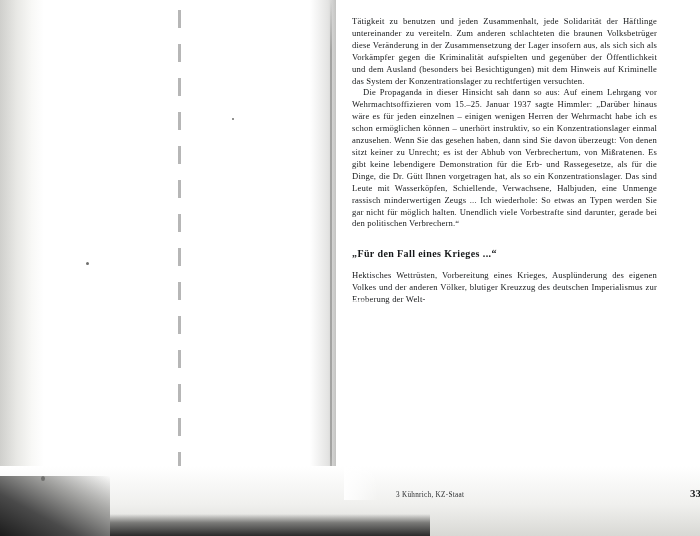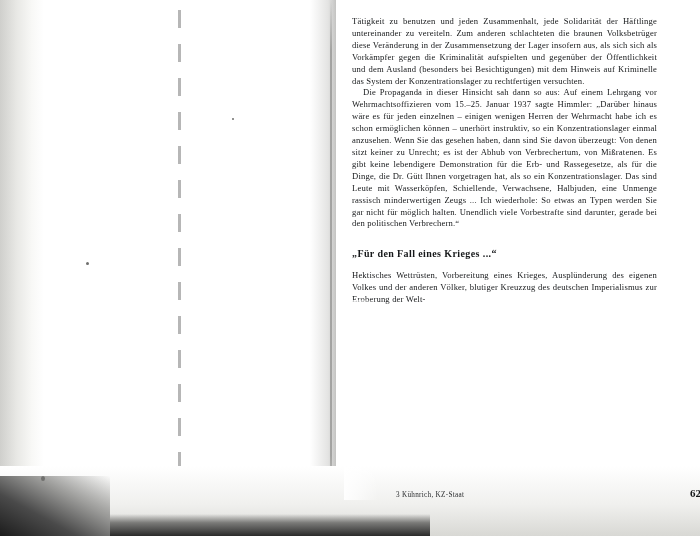--- a/index.html
+++ b/index.html
@@ -162,16 +162,16 @@
 
     <div class="section-title">„Für den Fall eines Krieges ...“</div>
 
     <p>Hektisches Wettrüsten, Vorbereitung eines Krieges, Ausplünderung des eigenen Volkes und der anderen Völker, blutiger Kreuzzug des deutschen Imperialismus zur Eroberung der Welt-</p>
   </div>
 
   <div class="fade-overlay"></div>
 
   <div class="footer">
     <span class="footer-ref">3 Kühnrich, KZ-Staat</span>
-    <span class="footer-page">62</span>
+    <span class="footer-page">33</span>
   </div>
 
 </div>
 
 </body></html>

